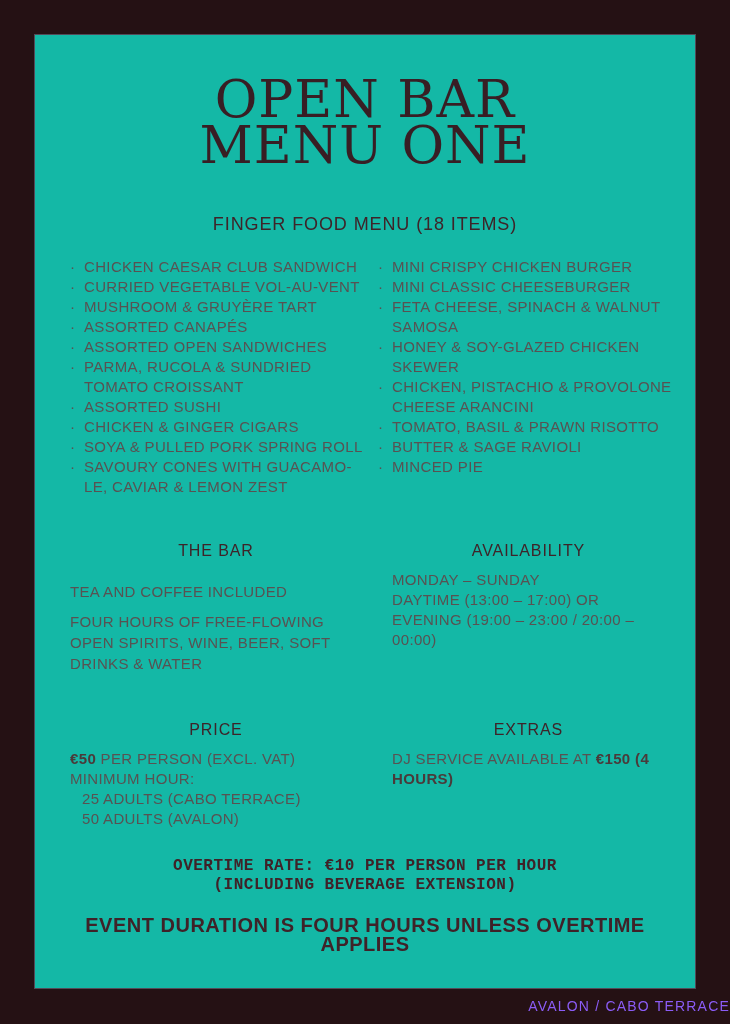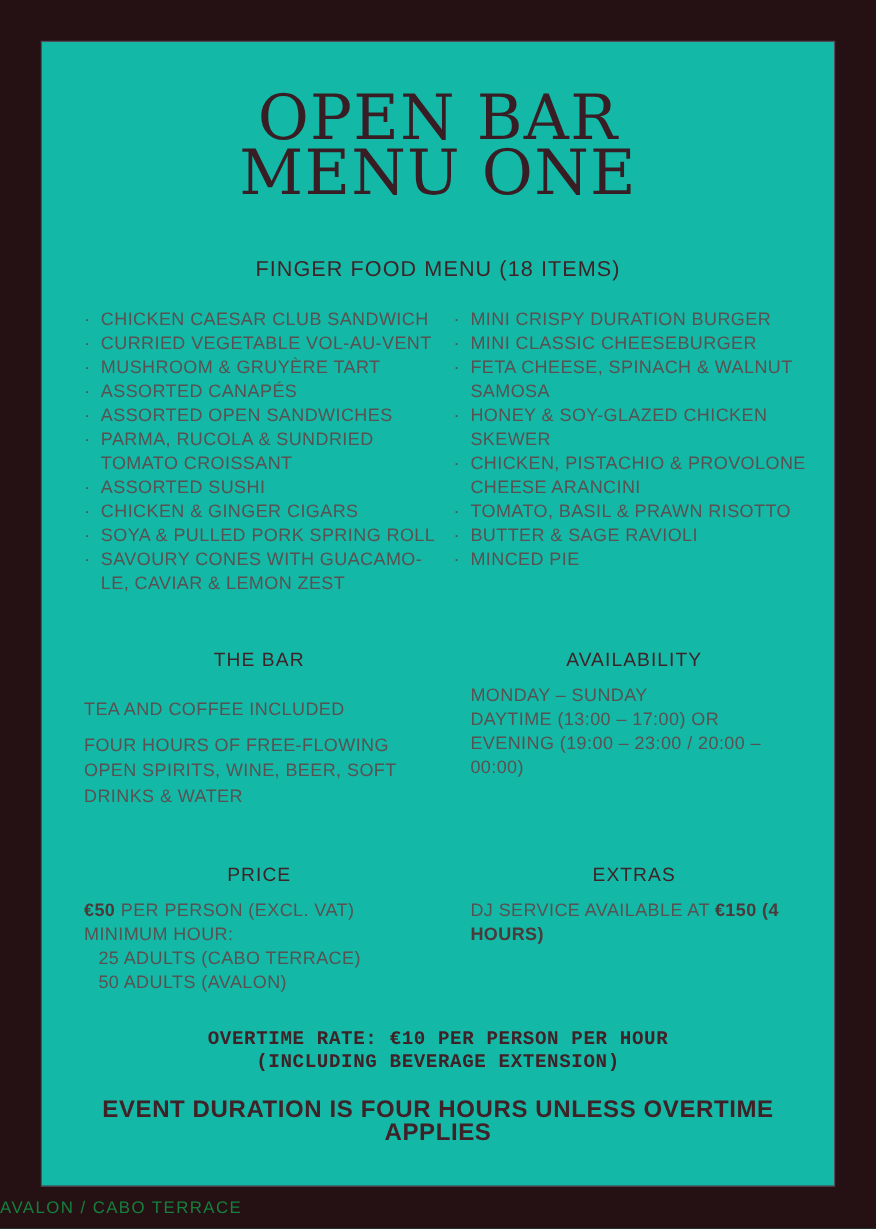--- a/index.html
+++ b/index.html
@@ -100,22 +100,22 @@
   .note-duration {
     margin: 21px 10px 0;
     font-size: 20px;
     line-height: 19px;
     letter-spacing: 0.5px;
   }
 
   .page-footer {
     position: absolute; left: 0; bottom: 0;
     width: 730px; height: 36px;
-    display: flex; align-items: center; justify-content: flex-start;
-    color: #15803d;
+    display: flex; align-items: center; justify-content: flex-end;
+    color: #8b5cf6;
     font-size: 14px;
     letter-spacing: 1.2px;
   }
 </style>
 </head>
 <body>
 
 <div class="sheet">
 
   <h1 class="title pre">OPEN BAR
@@ -132,21 +132,21 @@
       <li><span class="bullet">·</span><span class="pre">ASSORTED OPEN SANDWICHES</span></li>
       <li><span class="bullet">·</span><span class="pre">PARMA, RUCOLA &amp; SUNDRIED
 TOMATO CROISSANT</span></li>
       <li><span class="bullet">·</span><span class="pre">ASSORTED SUSHI</span></li>
       <li><span class="bullet">·</span><span class="pre">CHICKEN &amp; GINGER CIGARS</span></li>
       <li><span class="bullet">·</span><span class="pre">SOYA &amp; PULLED PORK SPRING ROLL</span></li>
       <li><span class="bullet">·</span><span class="pre">SAVOURY CONES WITH GUACAMO-
 LE, CAVIAR &amp; LEMON ZEST</span></li>
     </ul>
     <ul class="menu-list">
-      <li><span class="bullet">·</span><span class="pre">MINI CRISPY DURATION BURGER</span></li>
+      <li><span class="bullet">·</span><span class="pre">MINI CRISPY CHICKEN BURGER</span></li>
       <li><span class="bullet">·</span><span class="pre">MINI CLASSIC CHEESEBURGER</span></li>
       <li><span class="bullet">·</span><span class="pre">FETA CHEESE, SPINACH &amp; WALNUT
 SAMOSA</span></li>
       <li><span class="bullet">·</span><span class="pre">HONEY &amp; SOY-GLAZED CHICKEN
 SKEWER</span></li>
       <li><span class="bullet">·</span><span class="pre">CHICKEN, PISTACHIO &amp; PROVOLONE
 CHEESE ARANCINI</span></li>
       <li><span class="bullet">·</span><span class="pre">TOMATO, BASIL &amp; PRAWN RISOTTO</span></li>
       <li><span class="bullet">·</span><span class="pre">BUTTER &amp; SAGE RAVIOLI</span></li>
       <li><span class="bullet">·</span><span class="pre">MINCED PIE</span></li>

